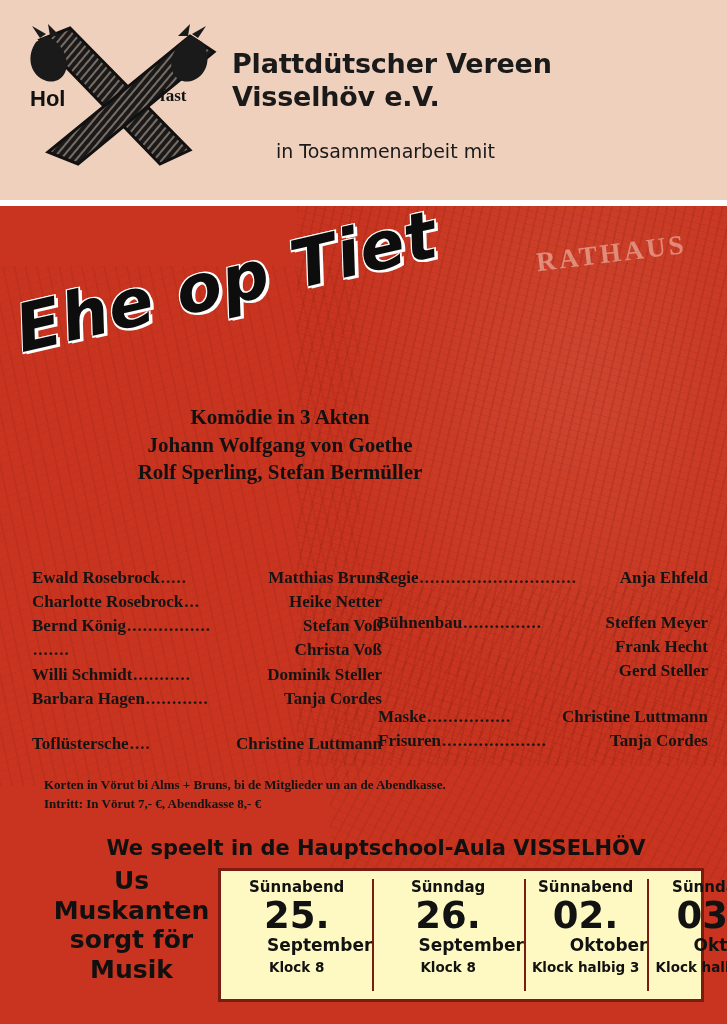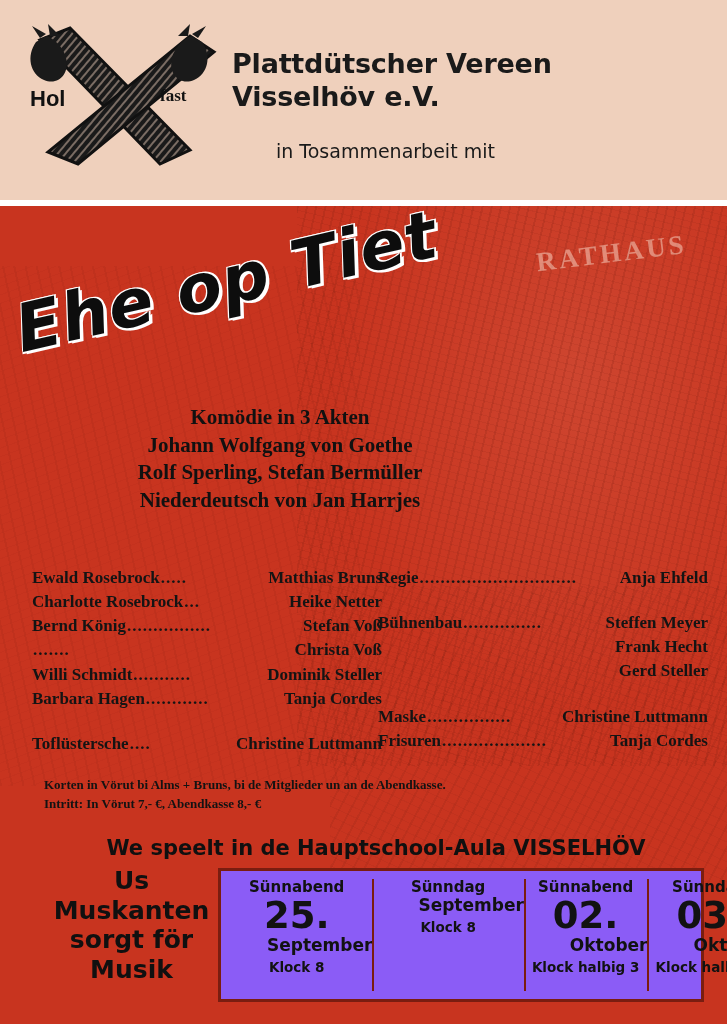--- a/index.html
+++ b/index.html
@@ -279,21 +279,21 @@
     color: #101010;
   }
 
   
   .dates {
     position: absolute;
     left: 218px;
     top: 662px;
     width: 486px;
     height: 134px;
-    background: #8b5cf6;
+    background: #fef9c3;
     border: 3px solid #7a1d10;
     display: flex;
   }
   .date-cell {
     flex: 1 1 0;
     position: relative;
     padding-top: 7px;
     text-align: center;
     color: #121212;
   }
@@ -380,21 +380,20 @@
     <div class="ratshaus">RATHAUS</div>
 
     <div class="title-wrap">
       <div class="play-title">Ehe op Tiet</div>
     </div>
 
     <div class="credits">
       <div>Komödie in 3 Akten</div>
       <div>Johann Wolfgang von Goethe</div>
       <div>Rolf Sperling, Stefan Bermüller</div>
-      <div>Niederdeutsch von Jan Harrjes</div>
     </div>
 
     <div class="cast-left">
       <div class="cast-row">
         <span class="role">Ewald Rosebrock</span>
         <span class="dots">.....</span>
         <span class="who">Matthias Bruns</span>
       </div>
       <div class="cast-row">
         <span class="role">Charlotte Rosebrock</span>
@@ -466,20 +465,21 @@
 
     <div class="dates">
       <div class="date-cell">
         <div class="dow">Sünnabend</div>
         <div class="daynum">25.</div>
         <div class="month">September</div>
         <div class="time">Klock 8</div>
       </div>
       <div class="date-cell">
         <div class="dow">Sünndag</div>
+        <div class="daynum">26.</div>
         <div class="month">September</div>
         <div class="time">Klock 8</div>
       </div>
       <div class="date-cell">
         <div class="dow">Sünnabend</div>
         <div class="daynum">02.</div>
         <div class="month">Oktober</div>
         <div class="time">Klock halbig 3</div>
       </div>
       <div class="date-cell">

